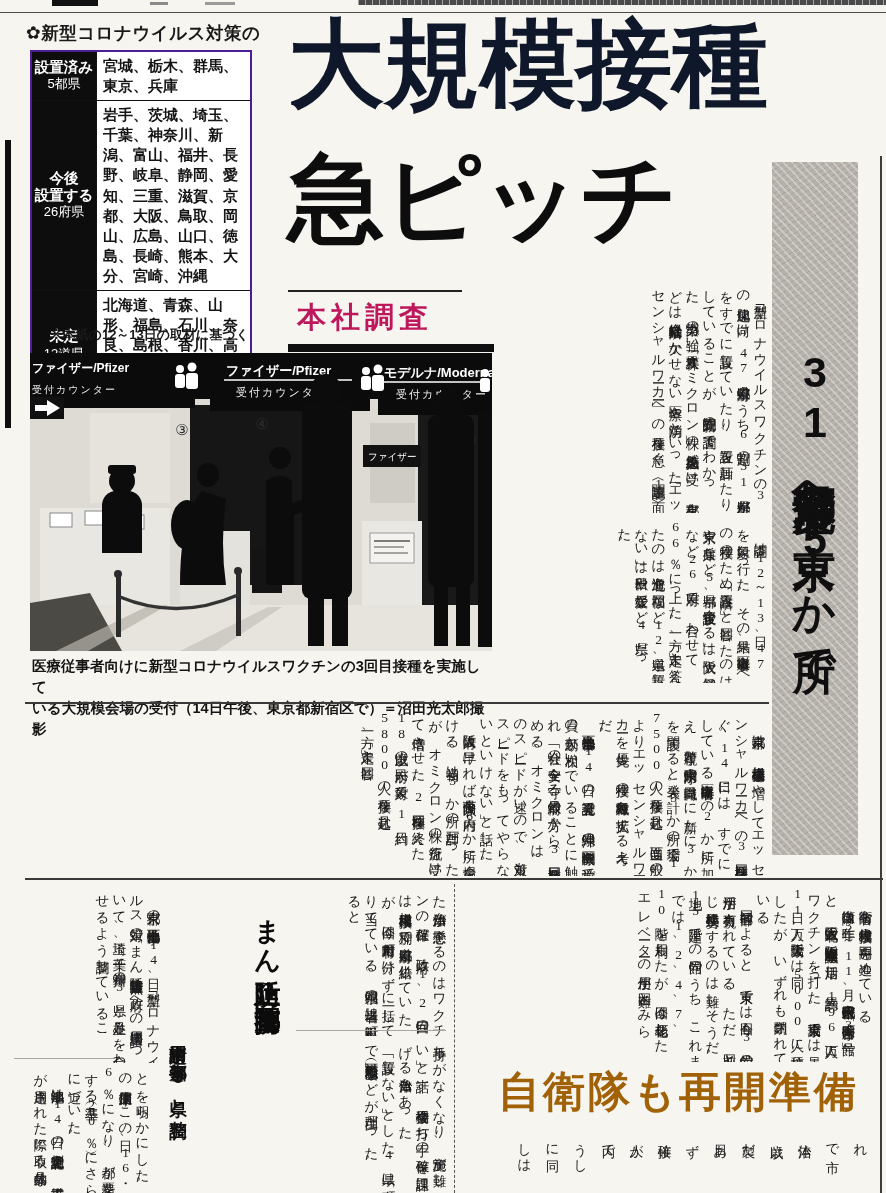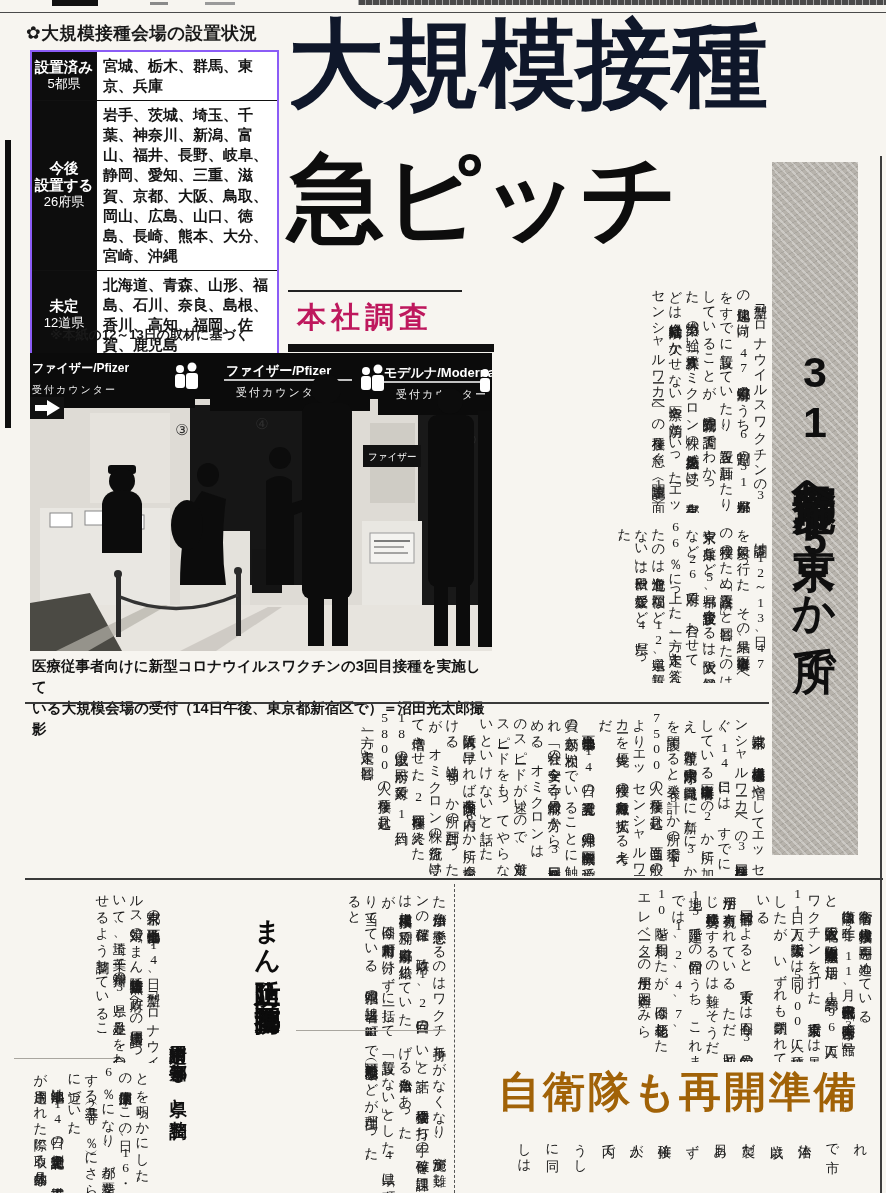--- a/index.html
+++ b/index.html
@@ -11,21 +11,21 @@
          font-size:13.5px;line-height:17px;letter-spacing:.5px;color:#1b1b1b;overflow:hidden;}
   
   .edge-bar1{left:52px;top:0;width:46px;height:6px;background:#111;}
   .edge-bar2{left:150px;top:2px;width:18px;height:3px;background:#8a8a8a;}
   .edge-bar3{left:205px;top:2px;width:30px;height:3px;background:#9a9a9a;}
   .edge-strip{left:358px;top:0;width:528px;height:5px;background:#4a4a4a;
     background-image:repeating-linear-gradient(90deg,rgba(255,255,255,.5) 0 1px,transparent 1px 7px);}
   .top-rule{left:0;top:12px;width:886px;height:1px;background:#4a4a4a;}
   
   .ib-title{left:26px;top:21px;font-size:17.5px;font-weight:900;letter-spacing:.5px;}
-  .ib-table{left:30px;top:50px;width:249px;border:2px solid #8b5cf6;border-collapse:collapse;background:#fff;}
+  .ib-table{left:30px;top:50px;width:222px;border:2px solid #4c1d95;border-collapse:collapse;background:#fff;}
   .ib-table td{border:1.5px solid #111;vertical-align:middle;}
   .ib-label{width:62px;background:#0d0d0d;color:#fff;text-align:center;padding:2px 1px;}
   .ib-label .nm{font-size:14.5px;font-weight:700;white-space:pre-line;line-height:1.15;}
   .ib-label .ct{font-size:13px;margin-top:0;}
   .ib-content{font-size:15px;line-height:1.34;padding:4px 6px;font-weight:700;color:#151515;}
   .r1{height:46px;} .r2{height:118px;} .r3{height:52px;} .r4{height:56px;}
   .ib-foot{left:27px;top:326px;width:245px;text-align:center;font-size:13px;font-weight:700;}
   .fold-bar{left:5px;top:140px;width:6px;height:288px;background:#0e0e0e;}
   
   .hl1{left:288px;top:16px;font-size:96px;font-weight:900;letter-spacing:0;line-height:1;color:#0f172a;}
@@ -70,21 +70,21 @@
 </head>
 <body>
 
 <div class="abs edge-bar1"></div>
 <div class="abs edge-bar2"></div>
 <div class="abs edge-bar3"></div>
 <div class="abs edge-strip"></div>
 <div class="abs top-rule"></div>
 <div class="abs fold-bar"></div>
 
-<div class="abs ib-title gothic">✿大規模接種会場の設置状況</div>
+<div class="abs ib-title gothic">✿新型コロナウイルス対策の</div>
 <table class="abs ib-table gothic">
   <tbody>
       <tr class="r1">
     <td class="ib-label">
       <div class="nm">設置済み</div>
       <div class="ct">5都県</div>
     </td>
     <td class="ib-content">宮城、栃木、群馬、東京、兵庫</td>
   </tr>
   <tr class="r2">

